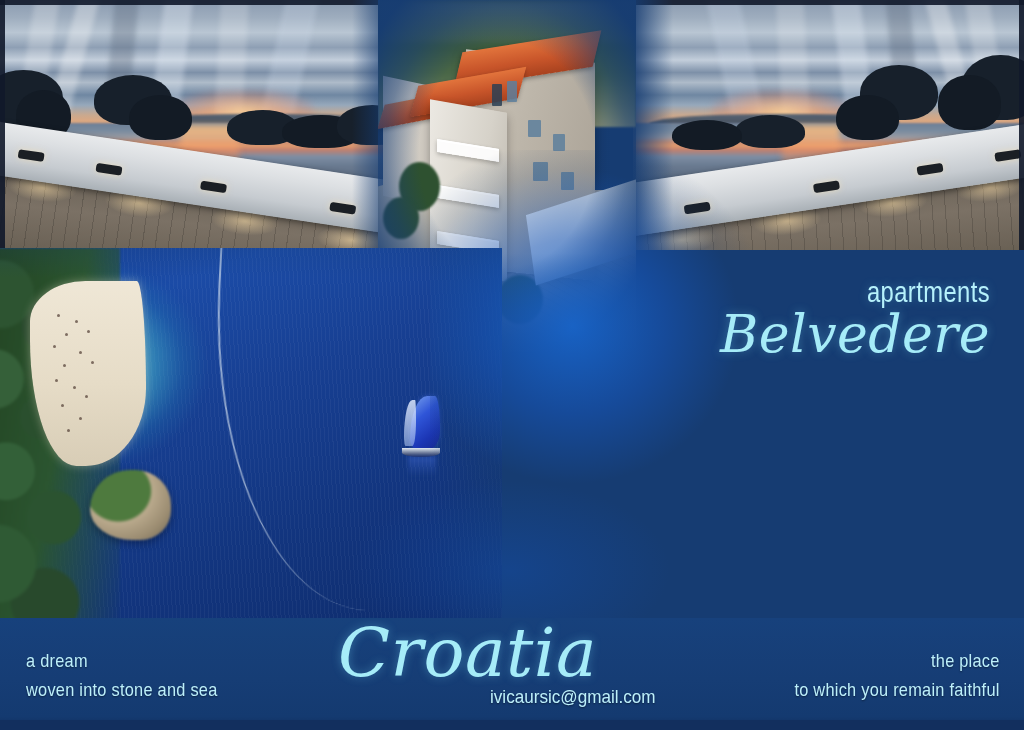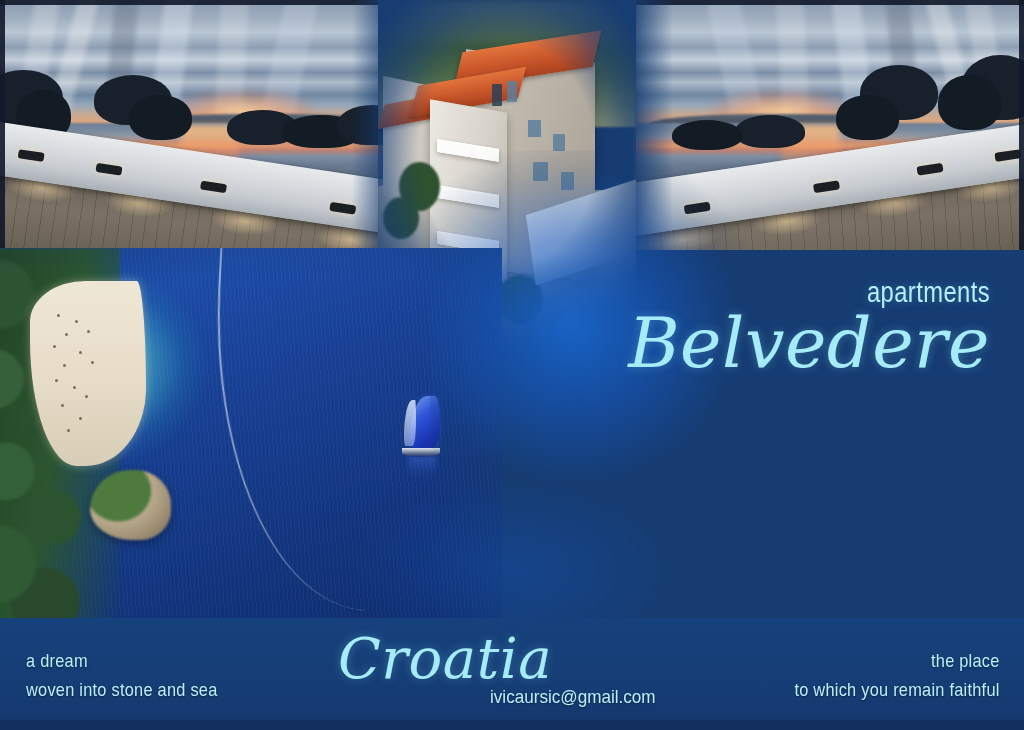--- a/index.html
+++ b/index.html
@@ -297,43 +297,43 @@
     font-style:italic;font-weight:400;
     letter-spacing:.5px;line-height:.92;
   }
   .t-brela{font-size:92px;margin:0;}
   .t-apartments{
     font-family:"Liberation Sans",sans-serif;
     font-size:29px;letter-spacing:.5px;margin:4px 0 2px 0;
     transform:scaleX(.82);transform-origin:right center;
     color:#b6f1fb;
   }
-  .t-belvedere{font-size:70px;margin:2px 0 0 0;}
+  .t-belvedere{font-size:52px;margin:2px 0 0 0;}
   .t-sky{font-size:74px;margin:6px 0 0 0;}
 
   
   .banner{
     position:absolute;left:0;bottom:0;width:1024px;height:112px;
     background:linear-gradient(to bottom,#17417c 0%,#163d75 55%,#143a70 88%,#0d2murky 100%);
     background:linear-gradient(to bottom,#17417c 0%,#163d75 55%,#143a70 88%,#0f2d5c 100%);
   }
   .banner .strip{position:absolute;left:0;bottom:0;width:100%;height:10px;background:#122f5e;}
   .tag{
     position:absolute;color:#bdf0fb;
     font-family:"Liberation Sans",sans-serif;
     font-size:19px;line-height:1.55;letter-spacing:.3px;
     transform:scaleX(.86);
     text-shadow:0 1px 2px rgba(0,0,0,.45);
   }
   .tag-left{left:26px;top:28px;transform-origin:left top;text-align:left;}
   .tag-right{right:24px;top:28px;transform-origin:right top;text-align:right;}
   .croatia{
-    position:absolute;left:338px;top:15px;
+    position:absolute;left:338px;top:4px;
     font-family:"DejaVu Serif","Liberation Serif",serif;
-    font-style:italic;font-size:56px;color:#a6ecf8;
+    font-style:italic;font-size:68px;color:#a6ecf8;
     text-shadow:0 0 10px rgba(120,220,250,.35);
   }
   .email{
     position:absolute;left:490px;top:68px;
     font-family:"Liberation Sans",sans-serif;
     font-size:19px;color:#bdf0fb;transform:scaleX(.9);transform-origin:left top;
     text-shadow:0 1px 2px rgba(0,0,0,.45);
   }
 </style>
 </head>

